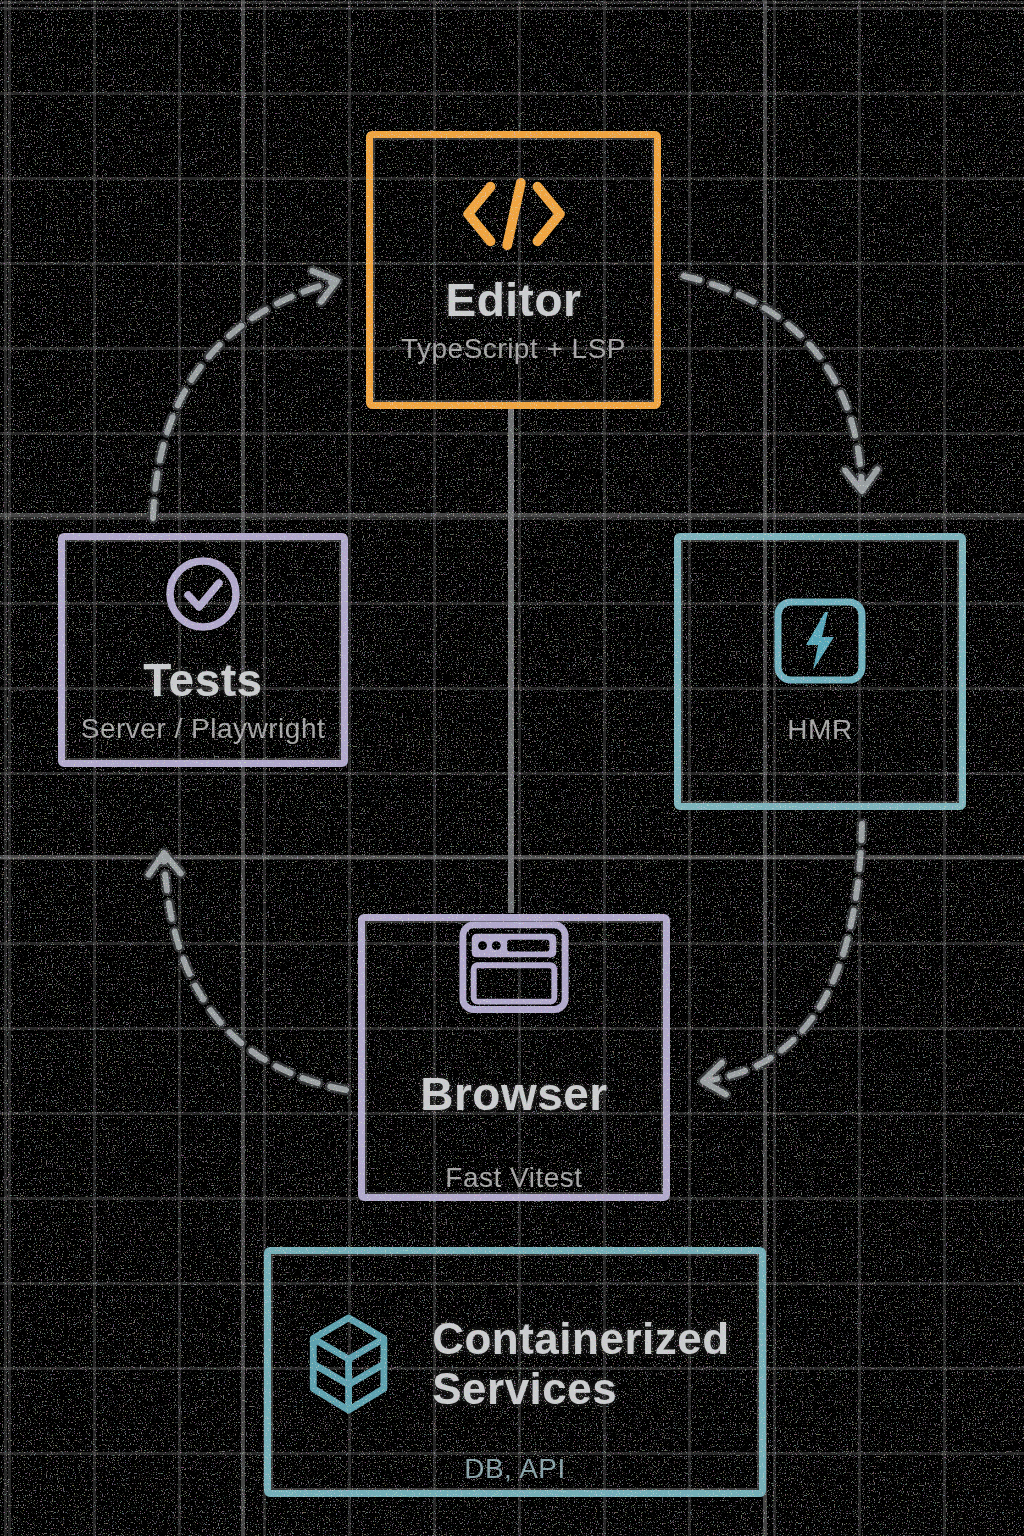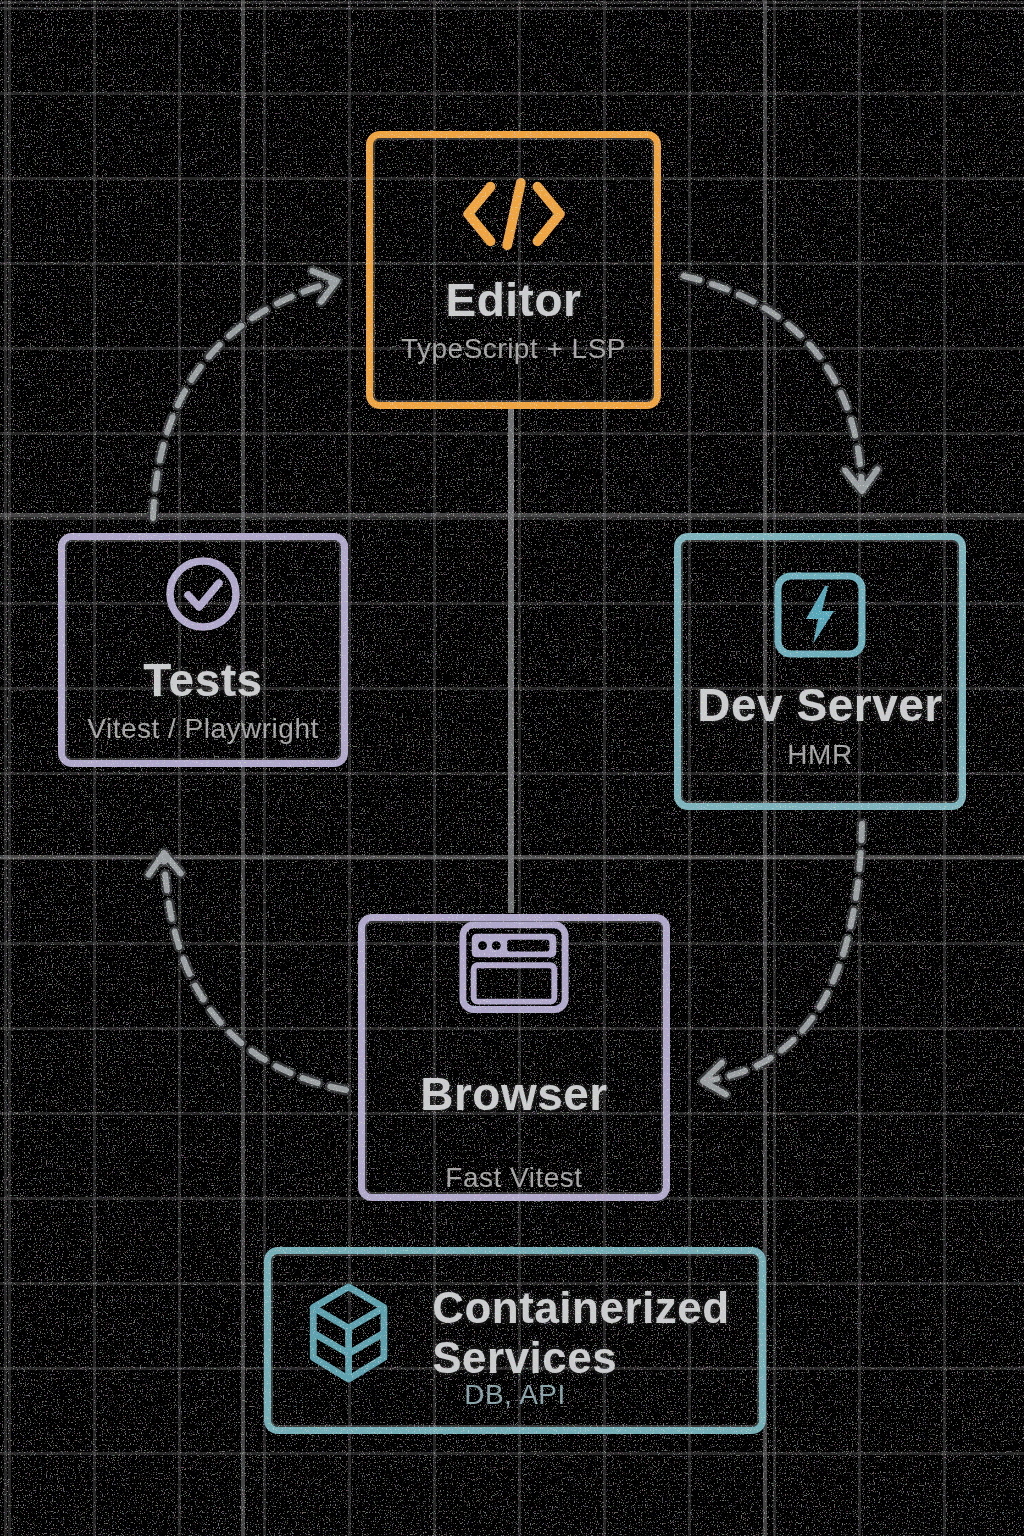--- a/index.html
+++ b/index.html
@@ -16,45 +16,45 @@
       repeating-linear-gradient(to bottom, rgba(128,128,128,0.30) 0 3px, transparent 3px 85px);
     background-position:8px 0, 0 7px;
   }
   svg.layer{position:absolute;left:0;top:0;pointer-events:none;}
   .edge-outline{fill:none;stroke:#343638;stroke-width:11;stroke-linecap:round;stroke-dasharray:16 13;}
   .edge-dash{fill:none;stroke:#9aa0a2;stroke-width:6;stroke-linecap:round;stroke-dasharray:16 13;}
   .edge-solid{fill:none;stroke:#6f7173;stroke-width:6;}
   .gridline-bright{stroke:rgba(150,150,150,0.45);stroke-width:4;}
 
   .node{
-    position:absolute;box-sizing:border-box;border:7px solid #888;border-radius:14px;
+    position:absolute;box-sizing:border-box;border:7px solid #888;border-radius:6px;
     display:flex;flex-direction:column;align-items:center;justify-content:center;
     box-shadow:inset 0 0 0 2px rgba(255,255,255,0.22);
     background:transparent;
   }
   .node .icon{margin-bottom:22px;}
   .title{
     font-size:46px;font-weight:700;color:#caccce;letter-spacing:0.5px;line-height:1.1;
     text-shadow:0 0 6px rgba(90,90,90,0.6);
   }
   .subtitle{font-size:28px;font-weight:400;color:#a3a3a3;margin-top:8px;letter-spacing:0.5px;}
 
   .node-editor{left:366px;top:131px;width:295px;height:278px;border-color:#F0A43F;}
   .node-dev-server{left:674px;top:533px;width:292px;height:277px;border-color:#7DB4BD;}
   .node-tests{left:58px;top:533px;width:290px;height:234px;border-color:#B1A9CC;}
   .node-browser{left:358px;top:914px;width:312px;height:287px;border-color:#B1A9CC;gap:34px;}
   .node-services{
-    left:264px;top:1247px;width:502px;height:187px;border-color:#74AFB8;
+    left:264px;top:1247px;width:502px;height:250px;border-color:#74AFB8;
     flex-direction:row;justify-content:flex-start;align-items:center;
     padding:12px 0 28px 36px;
   }
   .node-services .icon{margin:0 42px 0 0;}
   .node-services .title{width:330px;font-size:44px;line-height:50px;}
   .node-services .subtitle{
-    position:absolute;left:0;right:0;bottom:16px;text-align:center;margin:0;
+    position:absolute;left:0;right:0;bottom:5px;text-align:center;margin:0;
     color:#86a1a7;
   }
   .noise{position:absolute;inset:0;opacity:.5;pointer-events:none;}
 </style>
 </head>
 <body>
 
 <div class="grid"></div>
 
 <svg class="layer" width="1024" height="1536" viewBox="0 0 1024 1536">
@@ -103,31 +103,30 @@
   </svg>
   <div class="title">Editor</div>
   <div class="subtitle">TypeScript + LSP</div>
 </div>
 
 <div class="node node-dev-server">
   <svg class="icon" width="92" height="86" viewBox="0 0 92 86">
     <rect x="4" y="4" width="84" height="78" rx="13" fill="none" stroke="#6FB0BE" stroke-width="7"></rect>
     <path d="M51 14 L32 47 L44 47 L39 72 L60 39 L48 39 L54 14 Z" fill="#57A7BA"></path>
   </svg>
-  <div class="title">Dev Server</div>
   <div class="subtitle">HMR</div>
 </div>
 
 <div class="node node-tests">
   <svg class="icon" width="78" height="78" viewBox="0 0 78 78">
     <circle cx="39" cy="39" r="33" fill="none" stroke="#B1A9CC" stroke-width="7.5"></circle>
     <polyline points="24,40 35,52 55,28" fill="none" stroke="#B1A9CC" stroke-width="7.5" stroke-linecap="round" stroke-linejoin="round"></polyline>
   </svg>
   <div class="title">Tests</div>
-  <div class="subtitle">Vitest / Playwright</div>
+  <div class="subtitle">Server / Playwright</div>
 </div>
 
 <div class="node node-browser">
   <svg class="icon" width="112" height="94" viewBox="0 0 112 94">
     <rect x="4" y="4" width="104" height="86" rx="11" fill="none" stroke="#B1A9CC" stroke-width="7"></rect>
     <rect x="13" y="13" width="86" height="24" rx="5" fill="#B1A9CC"></rect>
     <circle cx="24" cy="25" r="4.5" fill="#000"></circle>
     <circle cx="38" cy="25" r="4.5" fill="#000"></circle>
     <rect x="49" y="19" width="43" height="12" rx="3" fill="#000"></rect>
     <rect x="15" y="45" width="82" height="37" rx="4" fill="none" stroke="#B1A9CC" stroke-width="6"></rect>

